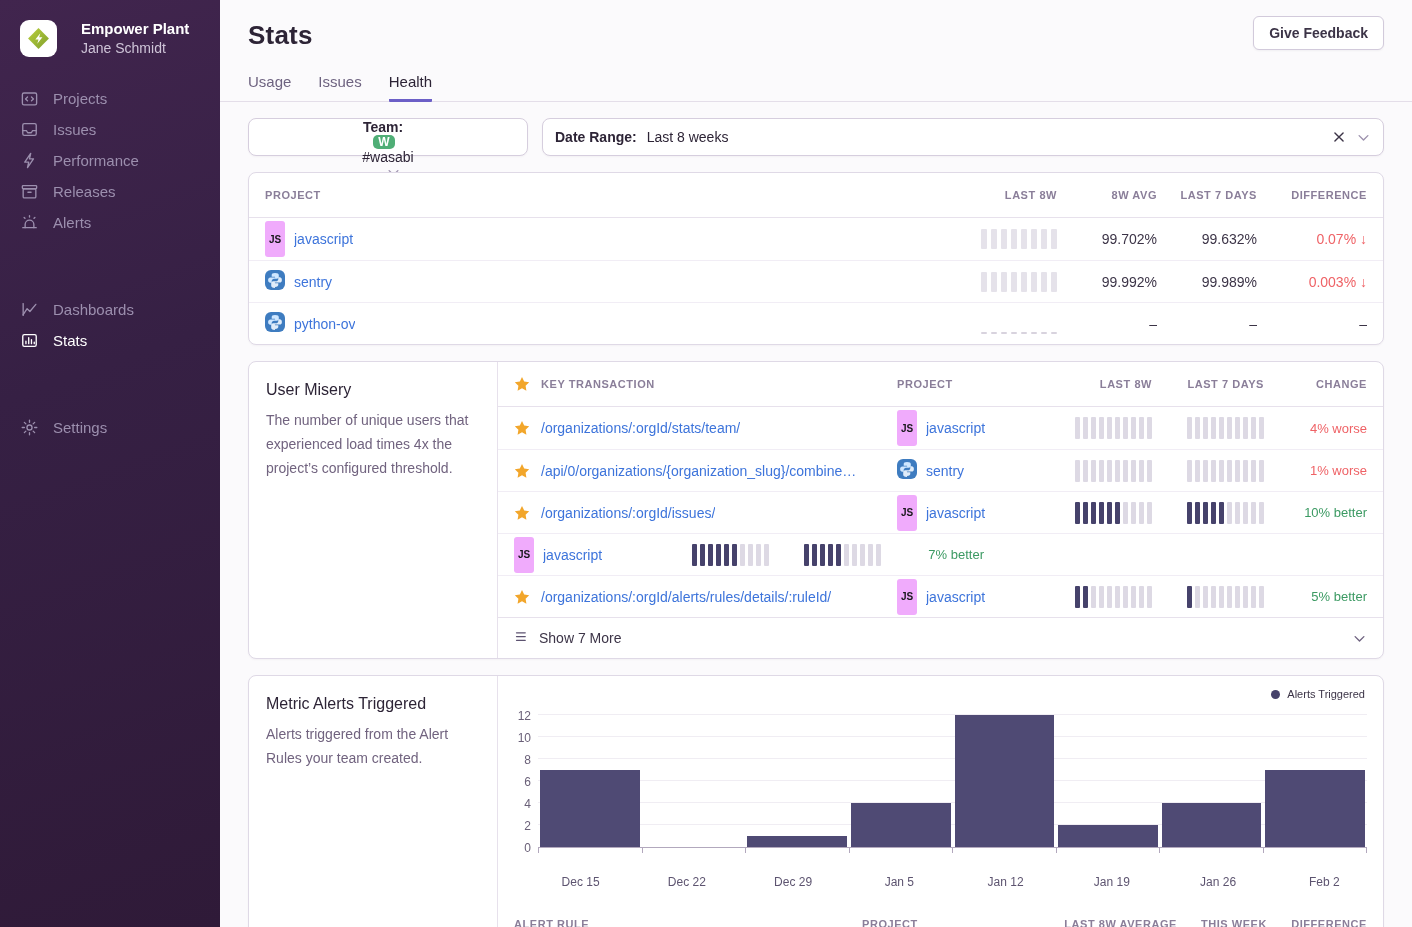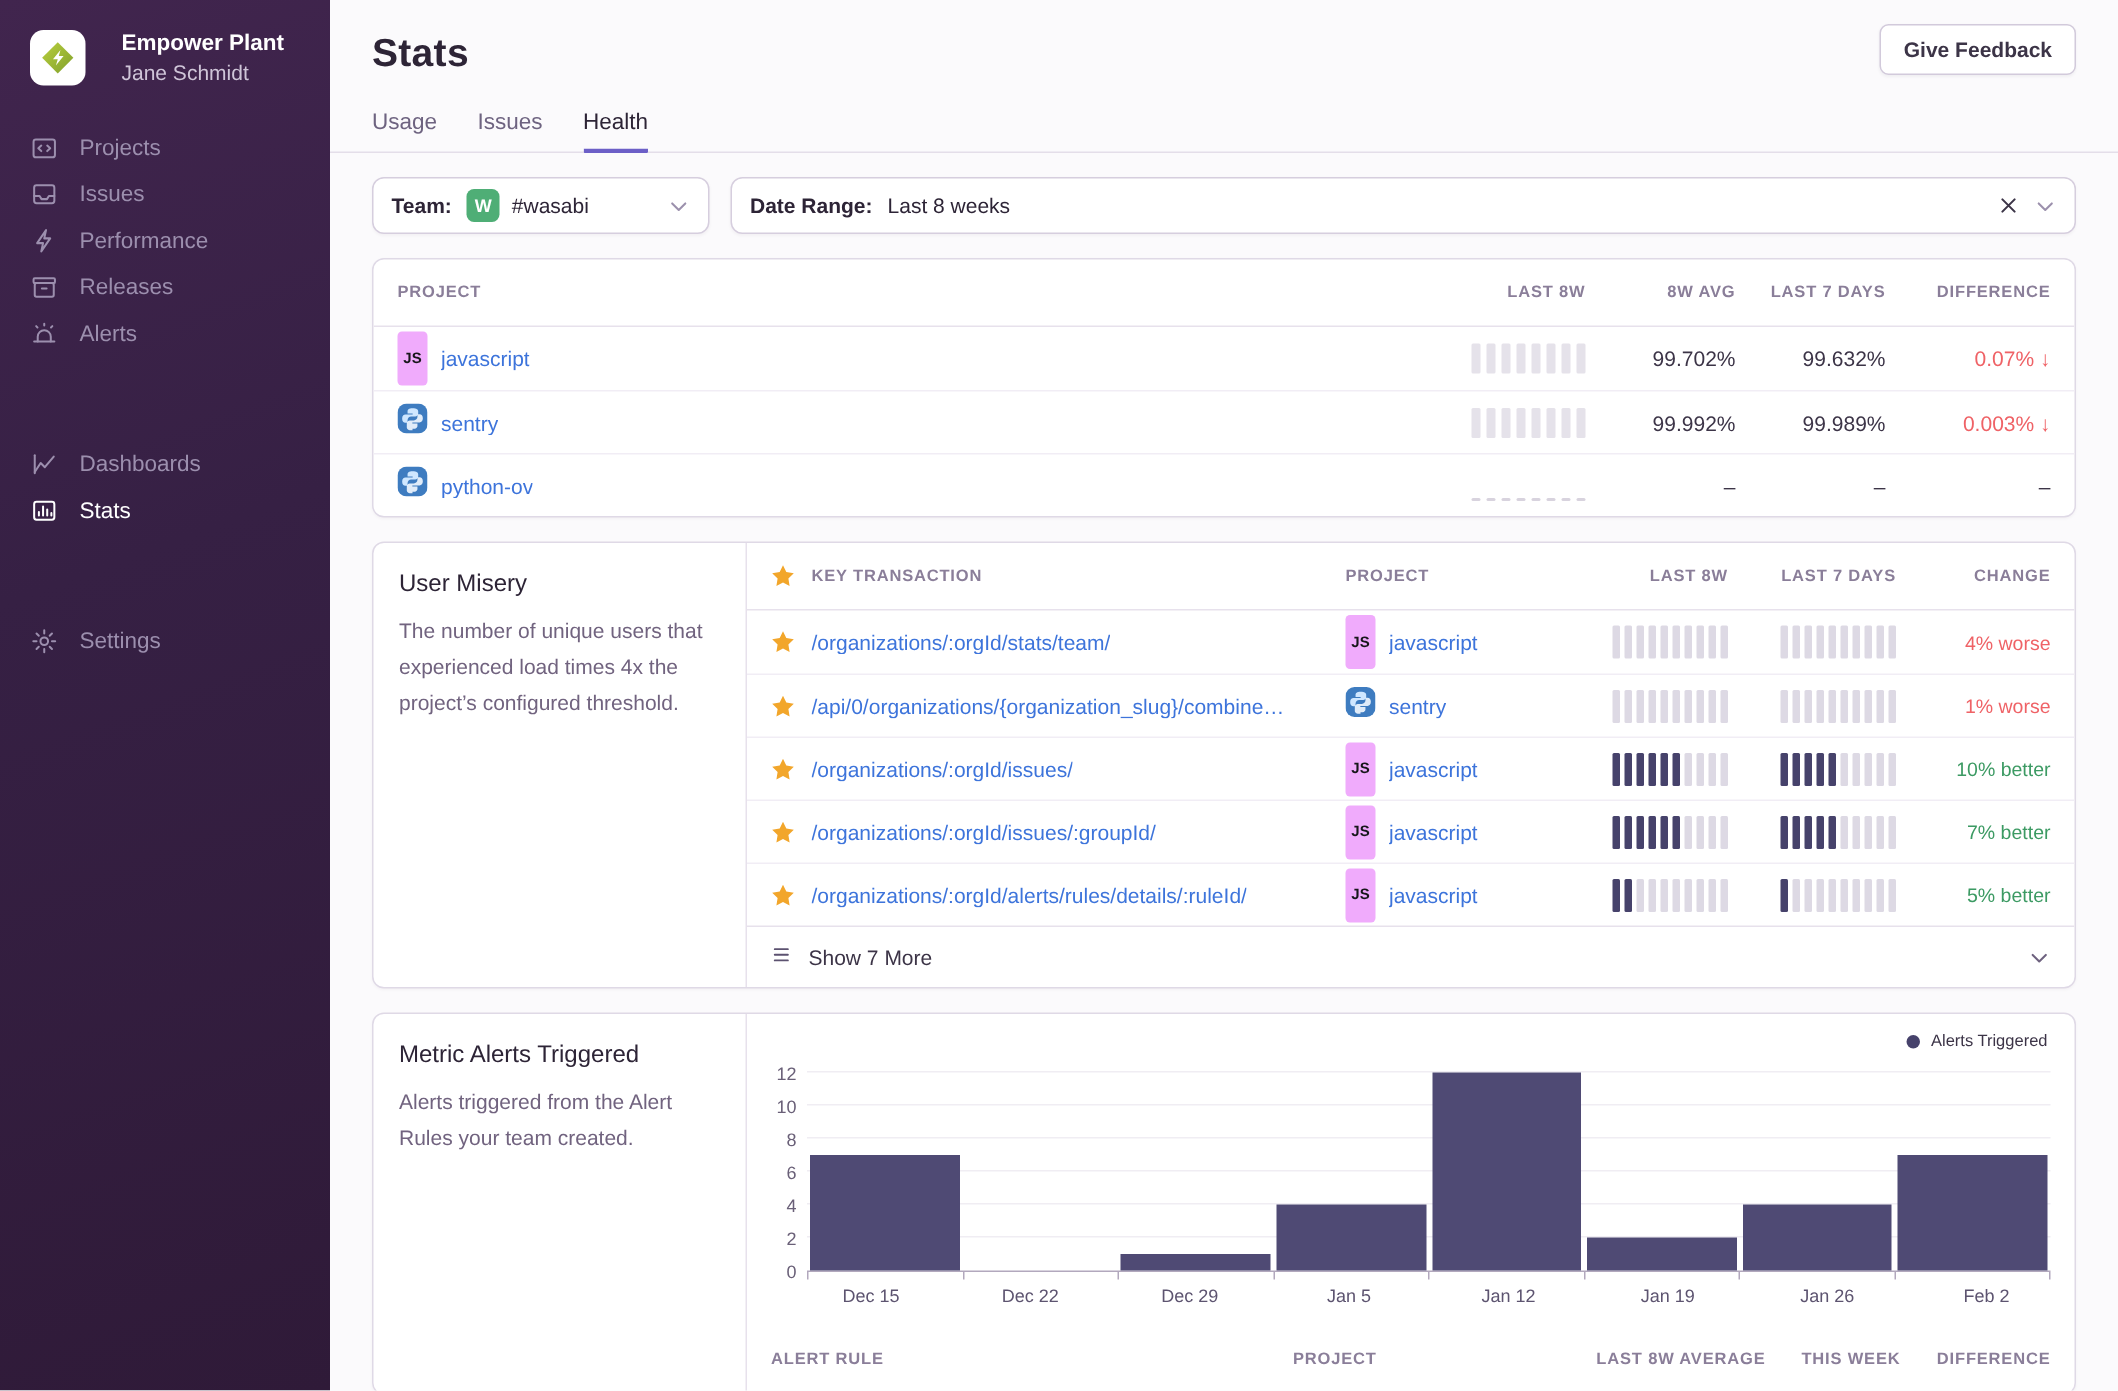--- a/index.html
+++ b/index.html
@@ -25,21 +25,21 @@
   .feedback-btn { background:#fff; border:1px solid #d2cadb; border-radius:6px; padding:8px 15px; font-size:14px; font-weight:700; color:#3c3447; font-family:inherit; cursor:pointer; box-shadow:0 1px 2px rgba(43,34,51,.05); margin-top:-4px; }
   .tabbar { display:flex; gap:27px; padding:22px 28px 0 28px; border-bottom:1px solid #e4dee9; }
   .tab { font-size:15px; color:#6e6380; padding-bottom:9px; border-bottom:3px solid transparent; cursor:pointer; margin-bottom:-1px; border-radius:1px; }
   .tab.active { color:#2d2436; border-bottom-color:#6C5FC7; }
 
   .content { padding:16px 28px 0 28px; display:flex; flex-direction:column; gap:16px; }
 
   
   .filters { display:flex; gap:14px; margin-bottom:0; }
   .filter { background:#fff; border:1px solid #d6cede; border-radius:8px; height:38px; display:flex; align-items:center; padding:0 12px; box-shadow:0 1px 2px rgba(43,34,51,.04); cursor:pointer; }
-  .filter-team { width:225px; }
+  .filter-team { width:280px;flex-direction:column; }
   .filter-date { flex:1; }
   .flabel { font-weight:700; font-size:14px; color:#2d2436; margin-right:10px; }
   .fvalue { font-size:14px; color:#2d2436; }
   .team-avatar { width:22px; height:22px; border-radius:5px; background:#4FAE76; color:#fff; font-size:12px; font-weight:600; display:grid; place-items:center; margin-right:8px; }
   .spacer { flex:1; }
   .icon-btn { display:grid; place-items:center; color:#3c3447; }
   .chev { color:#9c91ad; margin-left:10px; display:grid; place-items:center; }
 
   
   .panel { display:flex; background:#fff; border:1px solid #dfd9e6; border-radius:8px; box-shadow:0 1px 2px rgba(43,34,51,.04); overflow:hidden; }
@@ -91,21 +91,21 @@
   .chart { display:flex; margin-top:12px; }
   .yaxis { width:24px; position:relative; flex:0 0 24px; }
   .yaxis span { position:absolute; right:7px; font-size:12px; color:#6a6078; transform:translateY(50%); }
   .plot { flex:1; position:relative; height:160px; border-bottom:1px solid #b2a8bd; }
   .gridline { position:absolute; left:0; right:0; height:1px; background:#f0edf3; }
   .bars { position:absolute; inset:0; display:flex; align-items:flex-end; }
   .bar-cell { flex:1; display:flex; justify-content:center; align-items:flex-end; height:100%; }
   .bar { width:calc(100% - 4px); background:#4F4A74; }
   .ticks { display:flex; height:5px; border-left:1px solid #b2a8bd; margin-left:24px; }
   .ticks i { flex:1; border-right:1px solid #b2a8bd; }
-  .xlabels { display:flex; margin-left:24px; margin-top:4px;gap:21px; }
+  .xlabels { display:flex; margin-left:24px; margin-top:22px;gap:21px; }
   .xlabels span { flex:1; text-align:center; font-size:12px; color:#5d5470; }
 
   
   .a-thead { margin-top:13px; }
   .a-rule { flex:1; }
   .a-proj { width:185px; }
   .a-avg  { width:130px; text-align:right; }
   .a-week { width:90px; text-align:right; }
   .a-diff { width:100px; text-align:right; }
 
@@ -476,28 +476,20 @@
                   <i></i>
                   <i></i>
                   <i></i>
                   <i></i>
                   <i></i>
                 </span>
               </div>
               <div class="m-chg better">10% better</div>
             </div>
             <div class="trow">
-              <div class="m-tx">
-                <span class="star">
-                  <svg width="16" height="16" viewBox="0 0 16 16">
-                    <path d="M8 .9l2.2 4.5 5 .8-3.6 3.5.8 5L8 12.3l-4.4 2.4.8-5L.8 6.2l5-.8z" fill="#F2A62B"></path>
-                  </svg>
-                </span>
-                <a class="plink ellip" href="#">/organizations/:orgId/issues/:groupId/</a>
-              </div>
               <div class="m-proj">
                 <span class="js-badge">JS</span>
                 <a class="plink" href="#">javascript</a>
               </div>
               <div class="m-s8">
                 <span class="mspark">
                   <i class="fill"></i>
                   <i class="fill"></i>
                   <i class="fill"></i>
                   <i class="fill"></i>

